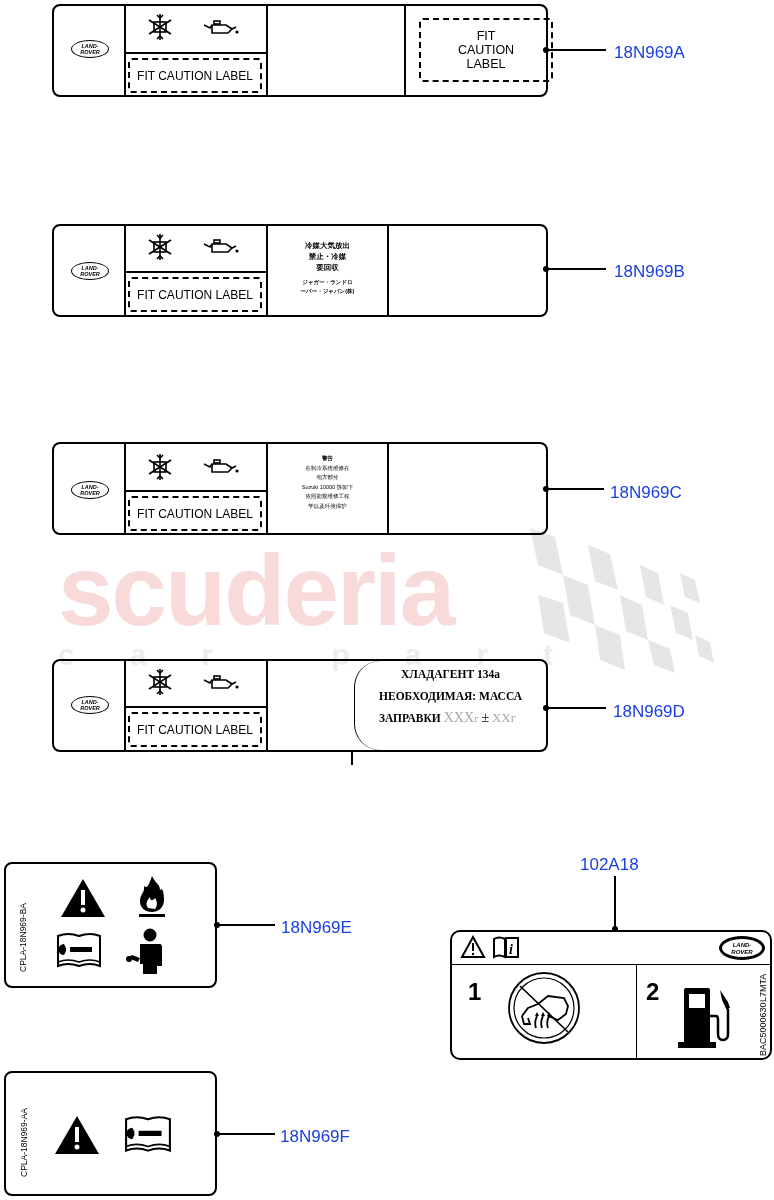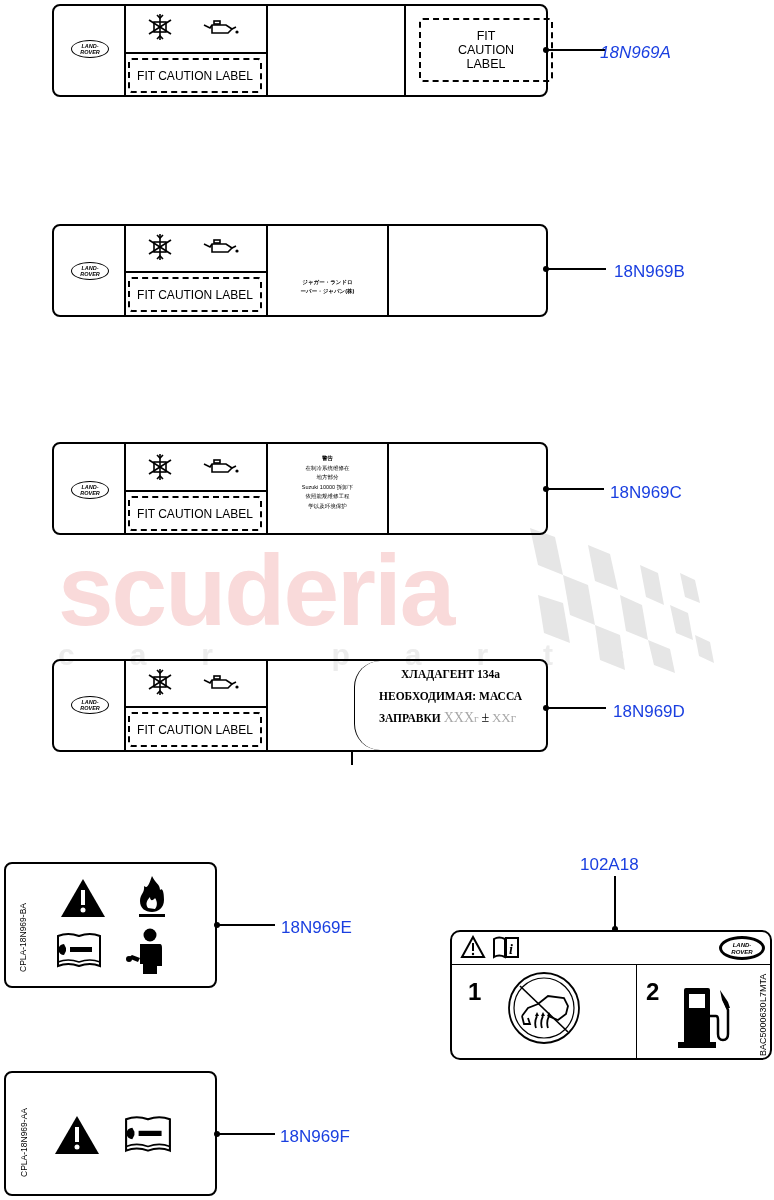--- a/index.html
+++ b/index.html
@@ -71,21 +71,21 @@
   <div class="cell" style="left:350px; right:0; border-right:none;">
     <div class="fit-dash" style="left:13px; top:12px; width:134px; height:64px; flex-direction:column; line-height:14px; font-size:12.5px;">
       <span>FIT</span>
         <span>CAUTION</span>
         <span>LABEL</span>
     </div>
   </div>
 </div>
 <div class="callout-dot" style="left:543px; top:47px;"></div>
 <div class="callout-line" style="left:546px; top:49px; width:60px;"></div>
-<div class="callout-text" style="left:600px; top:44px;font-style:italic;">18N969A</div>
+<div class="callout-text" style="left:614px; top:44px;">18N969A</div>
 
 <div class="label-strip" style="left:52px; top:224px; width:496px; height:93px;">
   <div class="lr-logo" style="left:17px; top:36px;"><span>LAND-</span><br><span>ROVER</span></div>
   <div class="cell" style="left:70px; width:142px;">
     <div class="abs" style="left:0; right:0; top:45px; border-top:2px solid #000;"></div>
     <svg class="icon-svg" style="left:20px; top:6px;" width="28" height="30" viewBox="0 0 28 30">
         <g stroke="#000" stroke-width="1.6" fill="none">
           <line x1="14" y1="2" x2="14" y2="28"></line>
           <line x1="3" y1="8" x2="25" y2="22"></line>
           <line x1="3" y1="22" x2="25" y2="8"></line>
@@ -98,20 +98,23 @@
         <g stroke="#000" stroke-width="1.6" fill="none">
           <rect x="12" y="2" width="6" height="3"></rect>
           <path d="M2,6 L8,9 L10,6 L24,6 L30,10 L34,8"></path>
           <path d="M10,6 L10,14 L26,14 L30,10"></path>
         </g>
         <circle cx="35" cy="13" r="1.6" fill="#000"></circle>
       </svg>
     <div class="fit-dash" style="left:2px; top:51px; width:134px; height:35px;">FIT CAUTION LABEL</div>
   </div>
   <div class="cell" style="left:212px; width:121px;">
+    <div class="jp-text" style="left:0; right:0; top:14px; font-size:7.5px; line-height:11px;">
+      <span>冷媒大気放出</span><br><span>禁止・冷媒</span><br><span>要回収</span>
+    </div>
     <div class="jp-text" style="left:0; right:0; top:52px; font-size:5.5px; line-height:9px;">
       <span>ジャガー・ランドロ</span><br><span>ーバー・ジャパン(株)</span>
     </div>
   </div>
   <div class="cell" style="left:333px; right:0;"></div>
 </div>
 <div class="callout-dot" style="left:543px; top:266px;"></div>
 <div class="callout-line" style="left:546px; top:268px; width:60px;"></div>
 <div class="callout-text" style="left:614px; top:263px;">18N969B</div>
 

